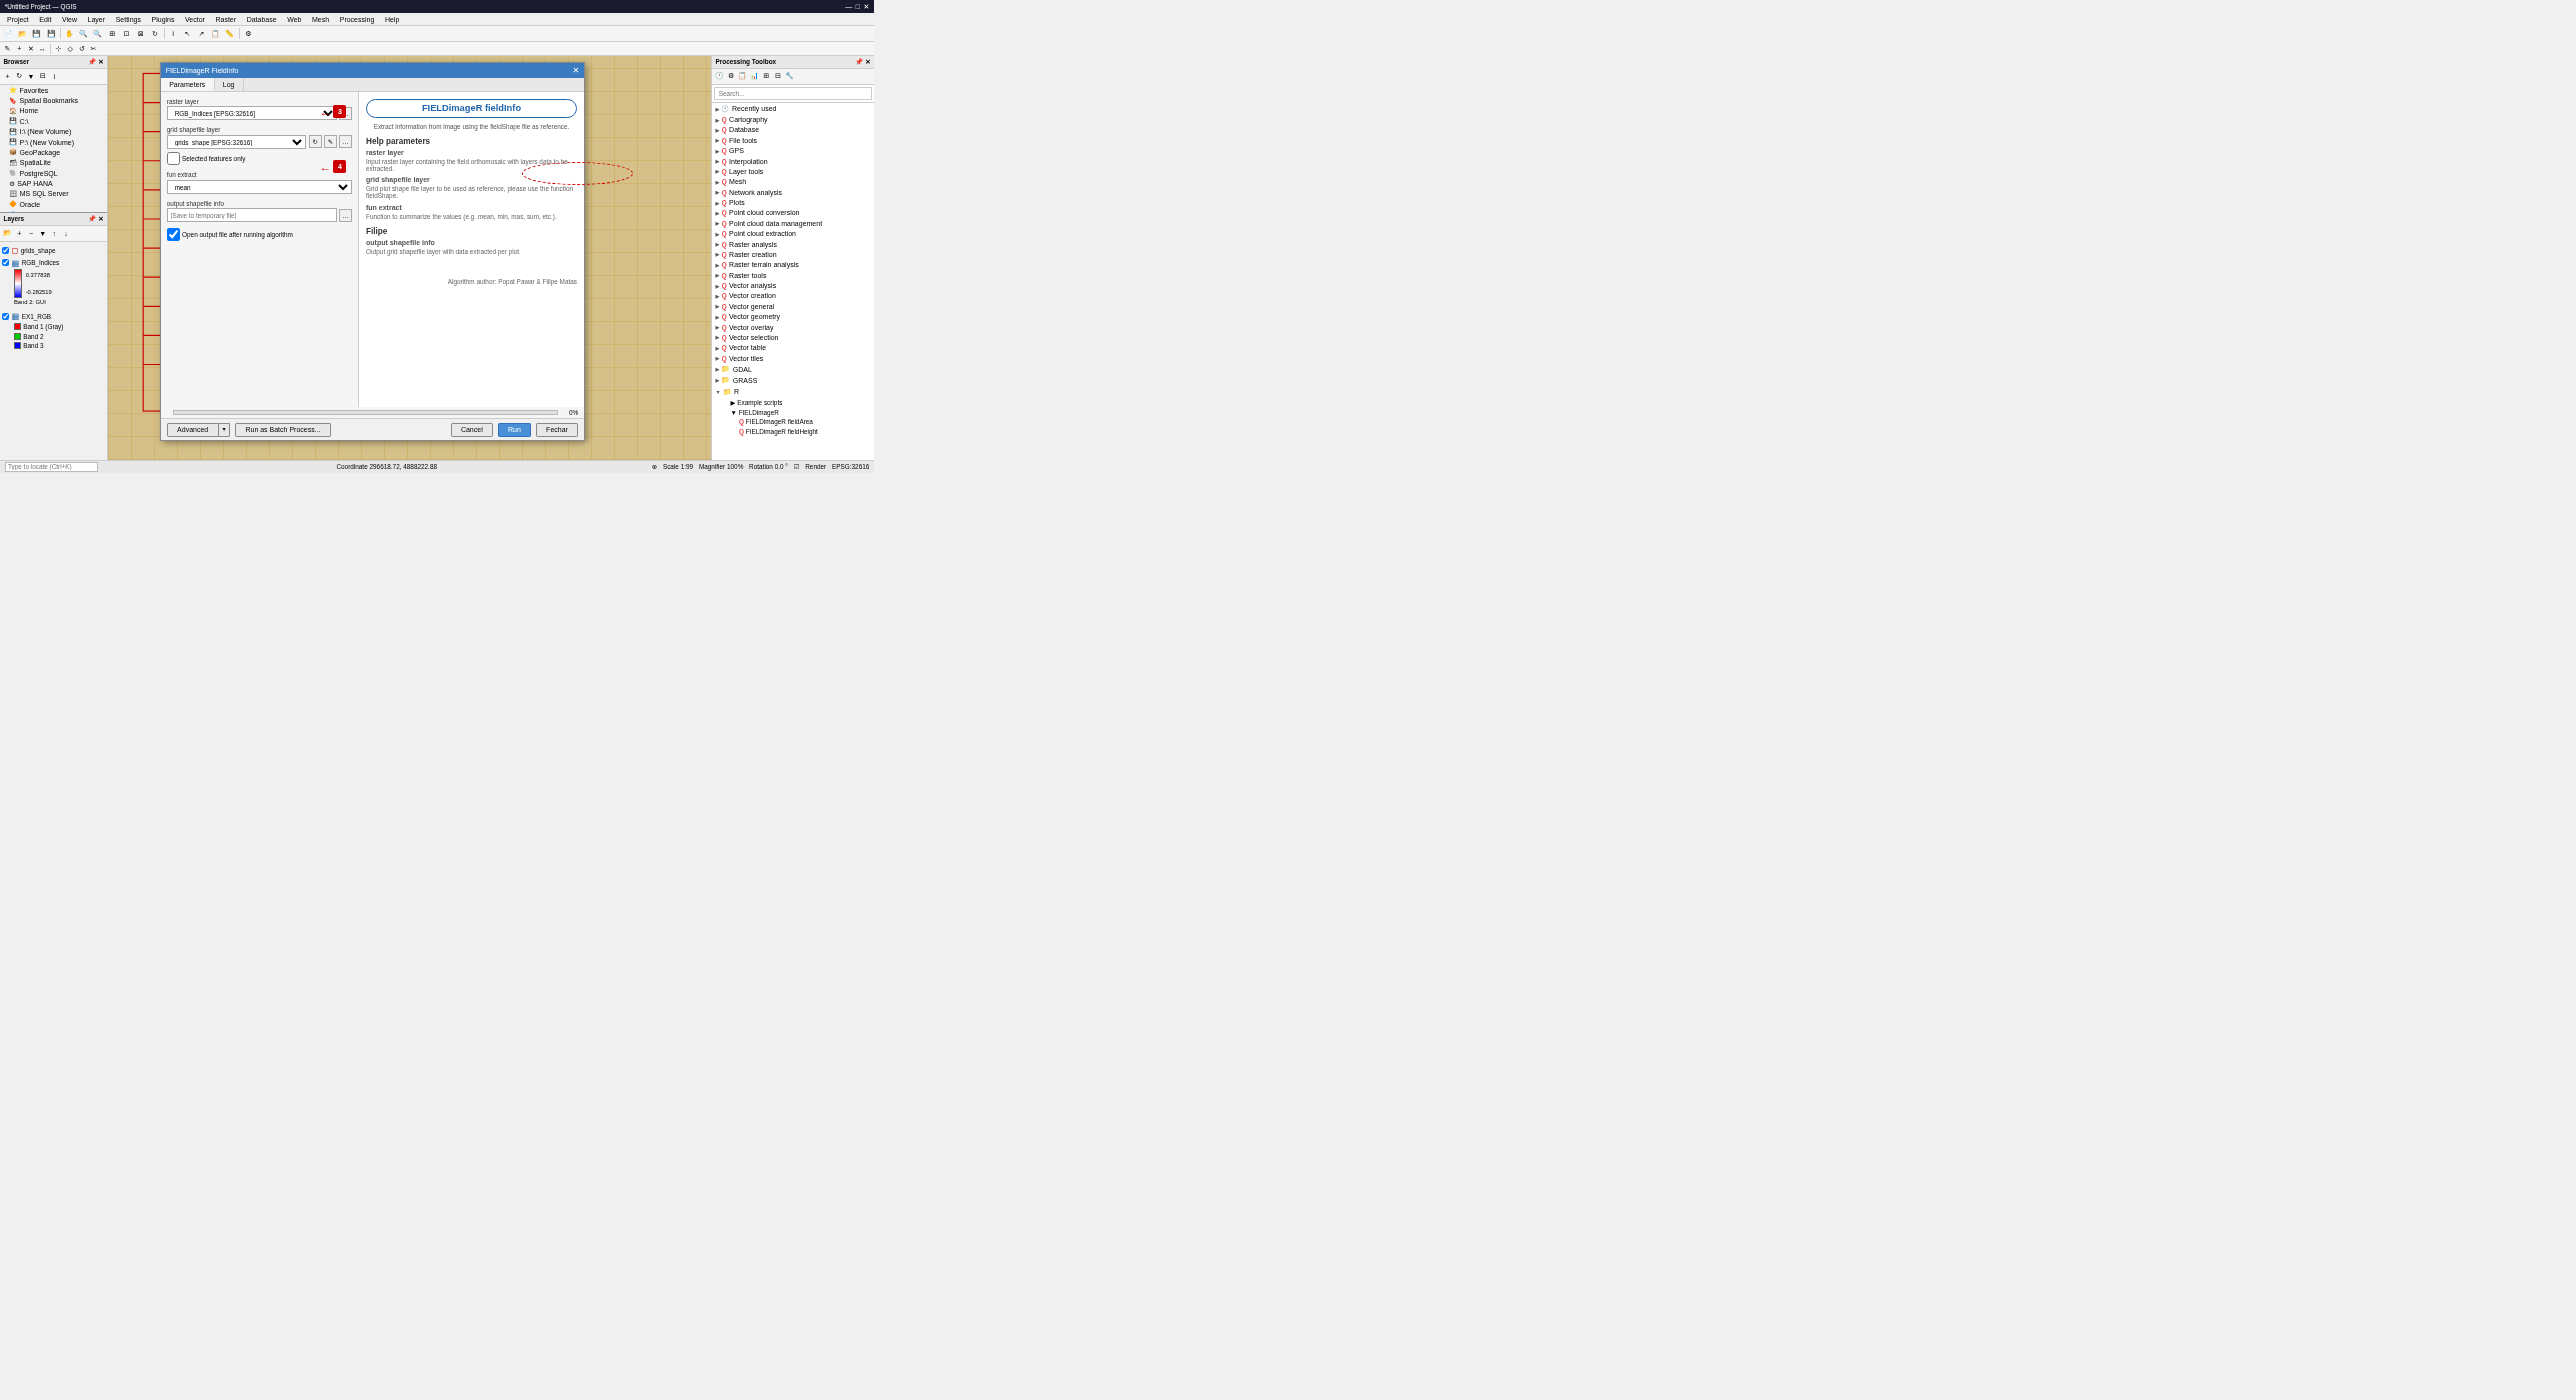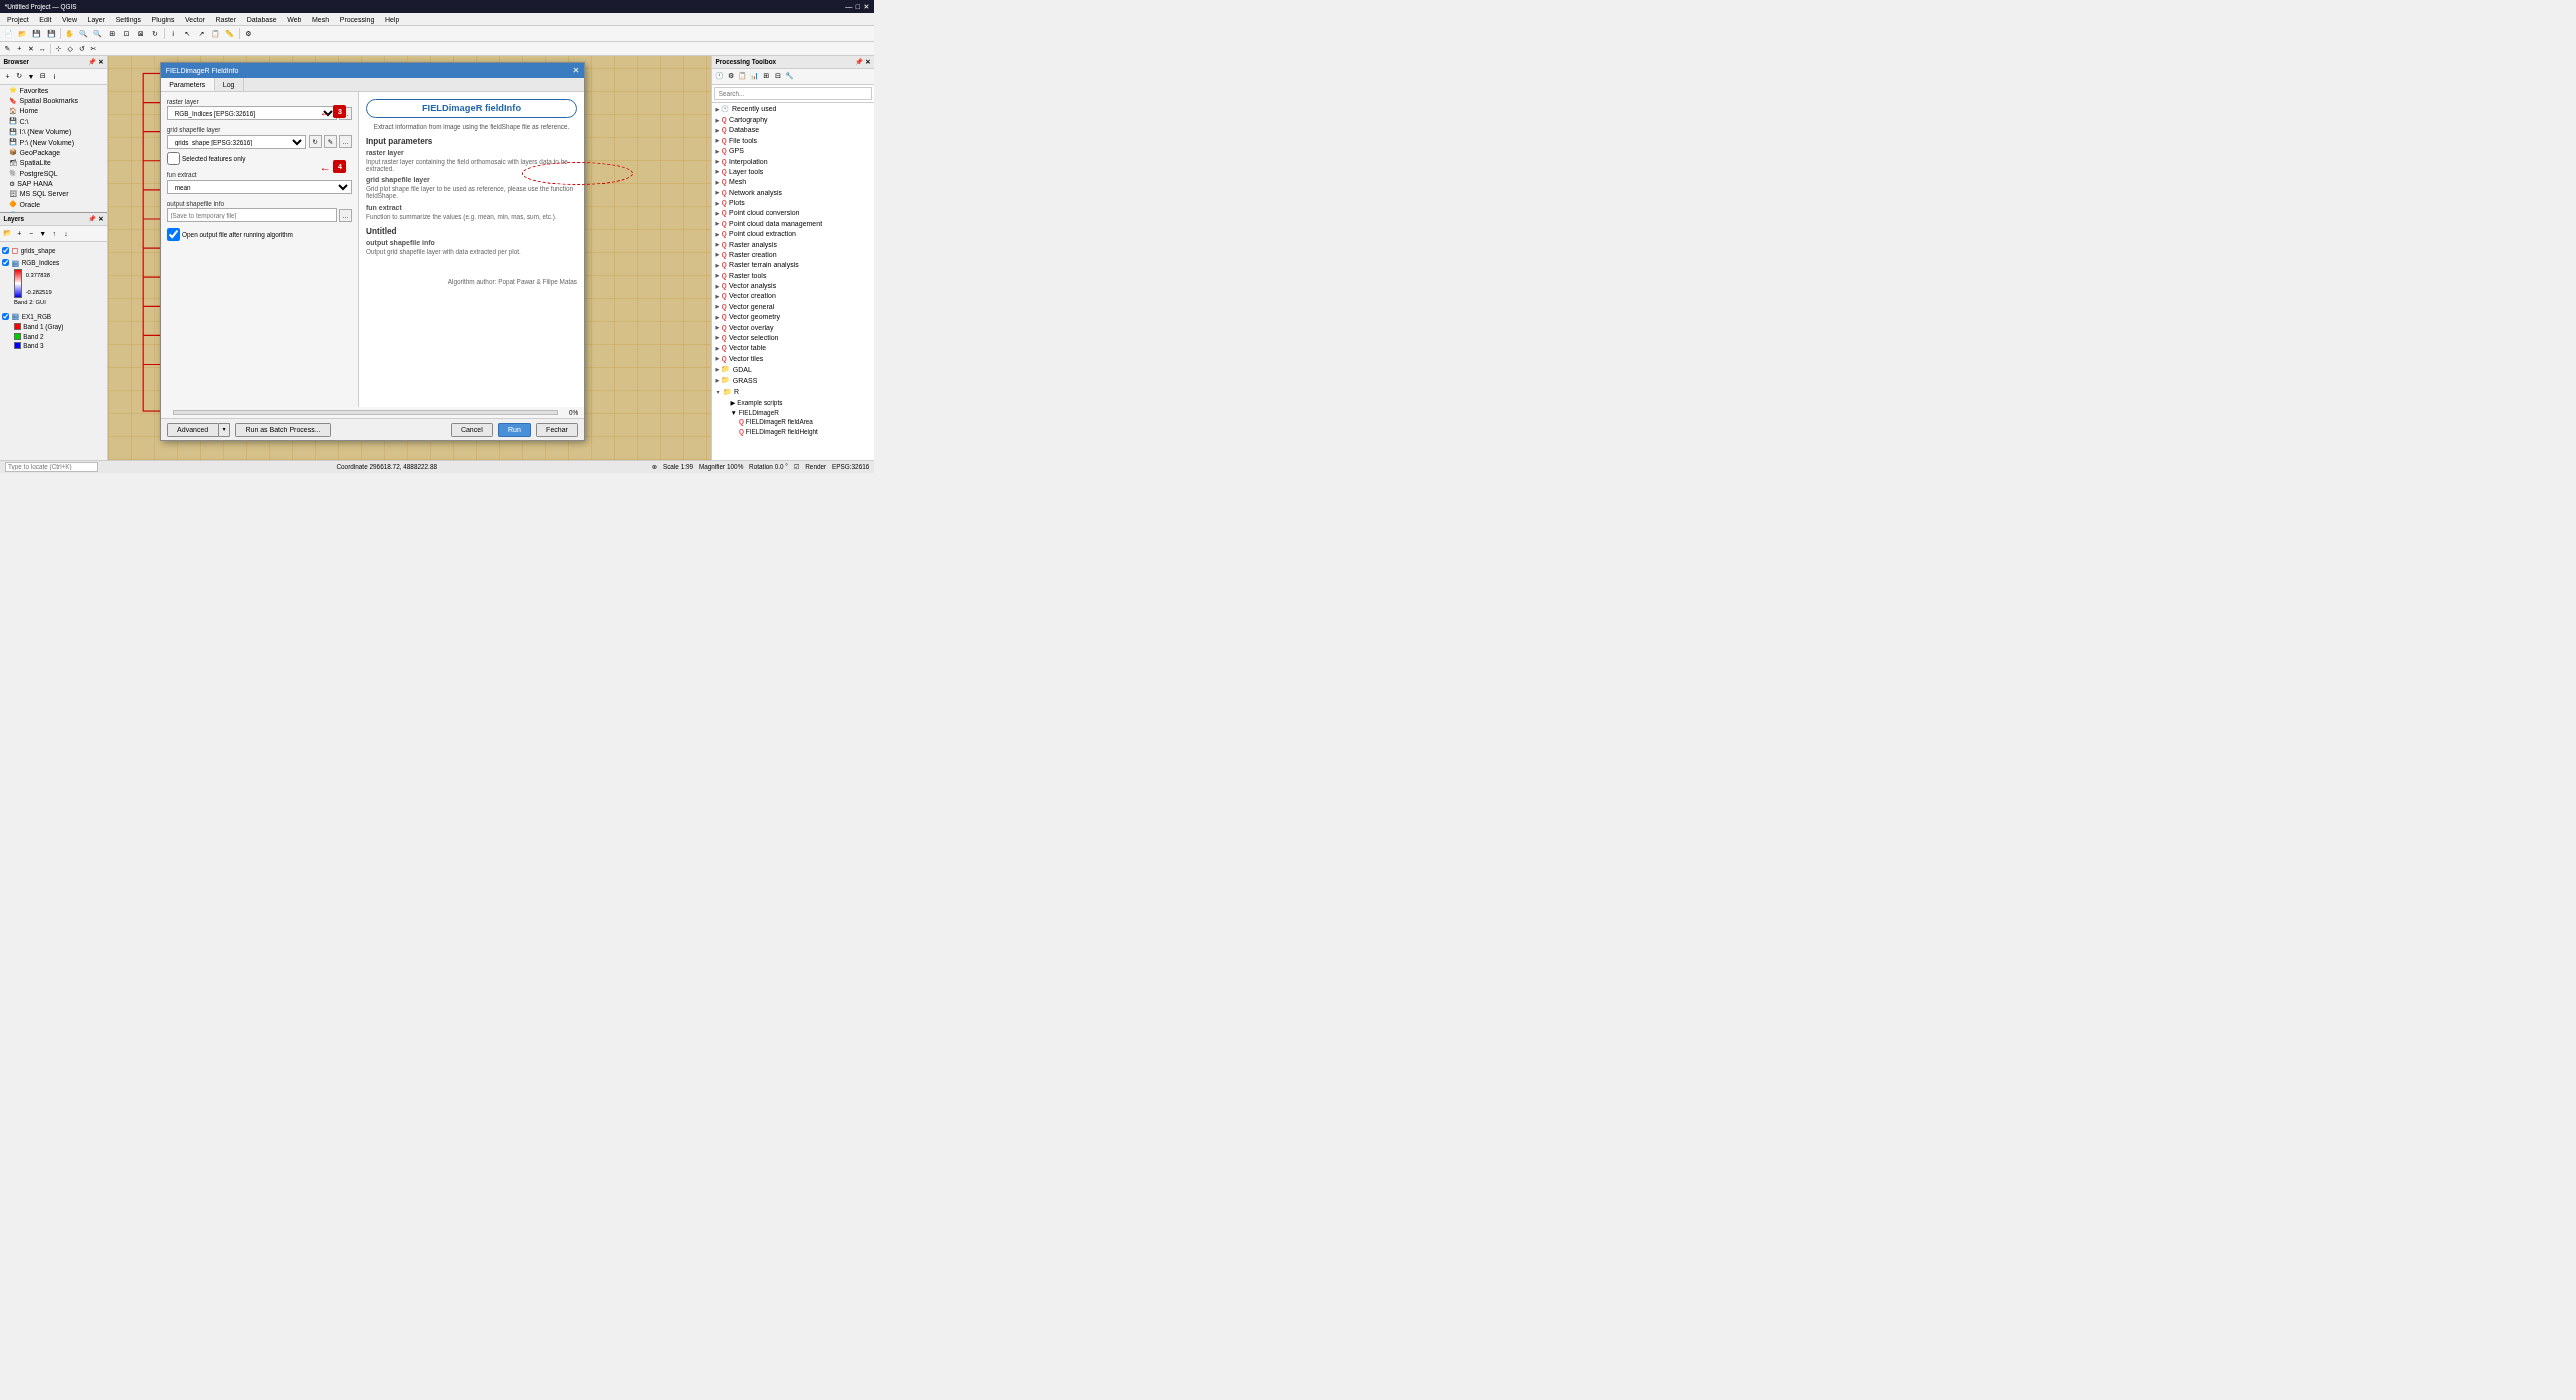--- a/index.html
+++ b/index.html
@@ -632,31 +632,31 @@
                 <div style="background:#cc0000;color:white;width:13px;height:13px;border-radius:1.7px;display:flex;align-items:center;justify-content:center;font-weight:bold;font-size:7px;">4</div>
               </div>
             </div>
           </div>
 
           <div id="dialog-right">
             <div class="help-title">FIELDimageR fieldInfo</div>
             <div class="help-subtitle">Extract information from image using the fieldShape file as reference.</div>
 
             <div class="help-section">
-              <div class="help-section-title">Input parameters</div>
+              <div class="help-section-title">Help parameters</div>
               <div class="help-param-title">raster layer</div>
               <div class="help-param-desc">Input raster layer containing the field orthomosaic with layers data to be extracted.</div>
               <div class="help-param-title">grid shapefile layer</div>
               <div class="help-param-desc">Grid plot shape file layer to be used as reference, please use the function fieldShape.</div>
               <div class="help-param-title">fun extract</div>
               <div class="help-param-desc">Function to summarize the values (e.g. mean, min, mas, sum, etc.).</div>
             </div>
 
             <div class="help-section">
-              <div class="help-section-title">Untitled</div>
+              <div class="help-section-title">Filipe</div>
               <div class="help-param-title">output shapefile info</div>
               <div class="help-param-desc">Output grid shapefile layer with data extracted per plot.</div>
             </div>
 
             <div style="margin-top:23px;text-align:right;font-size:6.4px;color:#666;">Algorithm author: Popat Pawar &amp; Filipe Matas</div>
           </div>
         </div>
 
         <div style="display:flex;align-items:center;padding:2.3px 5.8px;">
           <div class="progress-bar" style="flex:1;"></div>

